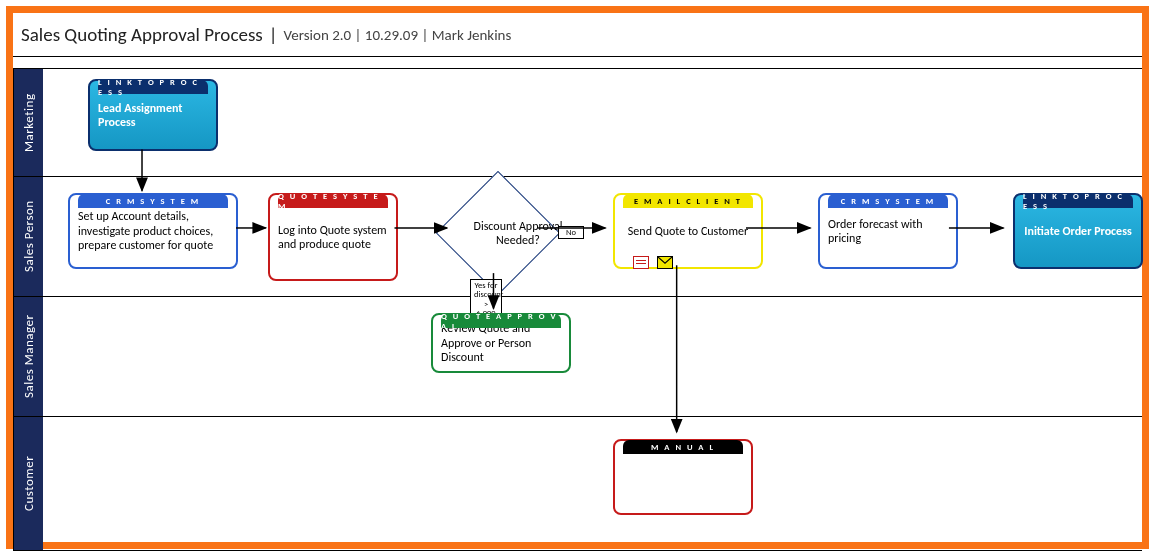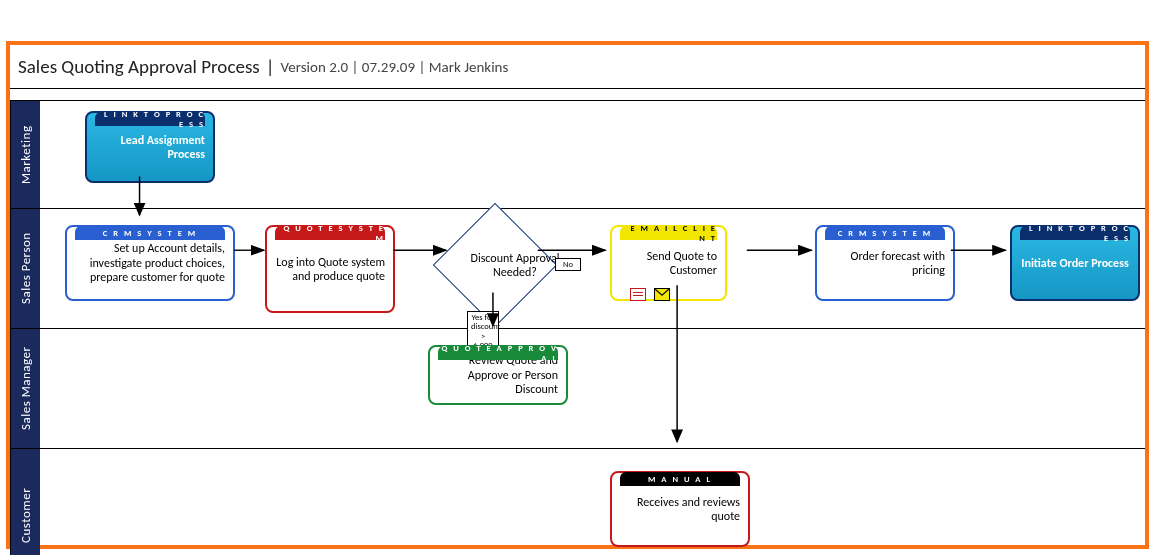--- a/index.html
+++ b/index.html
@@ -7,22 +7,21 @@
     font-family: Calibri, Arial, sans-serif;
     background: #fff;
     width: 1155px;
     height: 555px;
     position: relative;
     overflow: hidden;
   }
   .outer {
     position: absolute;
     left: 6px; top: 6px; right: 6px; bottom: 6px;
-    border: 4px solid #f97316;
-    margin-top: 35px;
+    border: 7px solid #f97316;
   }
   .title-bar {
     height: 44px;
     border-bottom: 1px solid #000;
     display: flex;
     align-items: center;
     padding-left: 8px;
     font-size: 19px;
     color: #222;
   }
@@ -65,21 +64,21 @@
   .lane-marketing { height: 108px; }
   .lane-sales     { height: 120px; }
   .lane-manager   { height: 120px; }
   .lane-customer  { height: 134px; }
 
   
   .node {
     position: absolute;
     border-radius: 8px;
     background: #fff;
-    text-align: right;
+    text-align: left;
     font-size: 12px;
     line-height: 1.2;
     display: flex;
     align-items: center;
     justify-content: center;
     padding: 6px 8px;
   }
   .node .label-tab {
     position: absolute;
     top: -1px; left: 8px; right: 8px;
@@ -169,21 +168,21 @@
     pointer-events: none;
   }
 </style>
 </head>
 <body>
 
 <div class="outer">
   <div class="title-bar">
     <span class="main">Sales Quoting Approval Process</span>
     <span class="sep">|</span>
-    <span class="meta">Version 2.0 | 07.29.09 | Mark Jenkins</span>
+    <span class="meta">Version 2.0 | 10.29.09 | Mark Jenkins</span>
   </div>
   <div class="thin-gap"></div>
 
   <div class="lanes">
 
     <div class="lane lane-marketing">
       <div class="lane-header">Marketing</div>
       <div class="lane-body">
         <div class="node node-link" style="left:45px; top:10px; width:130px; height:72px;">
           <div class="label-tab">L I N K  T O  P R O C E S S</div>
@@ -205,21 +204,21 @@
           <div class="label-tab">Q U O T E  S Y S T E M</div>
           <span>Log into Quote system and produce quote</span>
         </div>
 
         <div class="diamond" style="left:411px; top:12px;"></div>
         <div class="diamond-text" style="left:420px; top:42px;">Discount Approval Needed?</div>
 
         <div class="edge-label" style="left:515px; top:49px; width:26px;">No</div>
         <div class="edge-label" style="left:427px; top:102px; width:32px;">Yes for discount &gt; $,000</div>
 
-        <div class="node node-email" style="left:570px; top:16px; width:117px; height:76px;">
+        <div class="node node-email" style="left:570px; top:16px; width:150px; height:76px;">
           <div class="label-tab">E M A I L  C L I E N T</div>
           <span>Send Quote to Customer</span>
           <div class="mini-icon mini-red"></div>
           <div class="mini-icon mini-yellow">
             <svg viewBox="0 0 16 13">
                 <path d="M0 0 L8 7 L16 0" fill="none" stroke="#000" stroke-width="1.3"></path>
               </svg>
           </div>
         </div>
 
@@ -244,21 +243,20 @@
           <span>Review Quote and Approve or Person Discount</span>
         </div>
       </div>
     </div>
 
     <div class="lane lane-customer">
       <div class="lane-header">Customer</div>
       <div class="lane-body">
         <div class="node node-manual" style="left:570px; top:22px; width:140px; height:76px;">
           <div class="label-tab">M A N U A L</div>
-          <span>Receives and reviews quote</span>
         </div>
       </div>
     </div>
 
     <svg class="arrows" viewBox="0 0 1110 482" preserveAspectRatio="none">
       <defs>
         <marker id="ah" markerWidth="10" markerHeight="8" refX="9" refY="4" orient="auto">
           <path d="M0,0 L10,4 L0,8 Z" fill="#000"></path>
         </marker>
       </defs>

